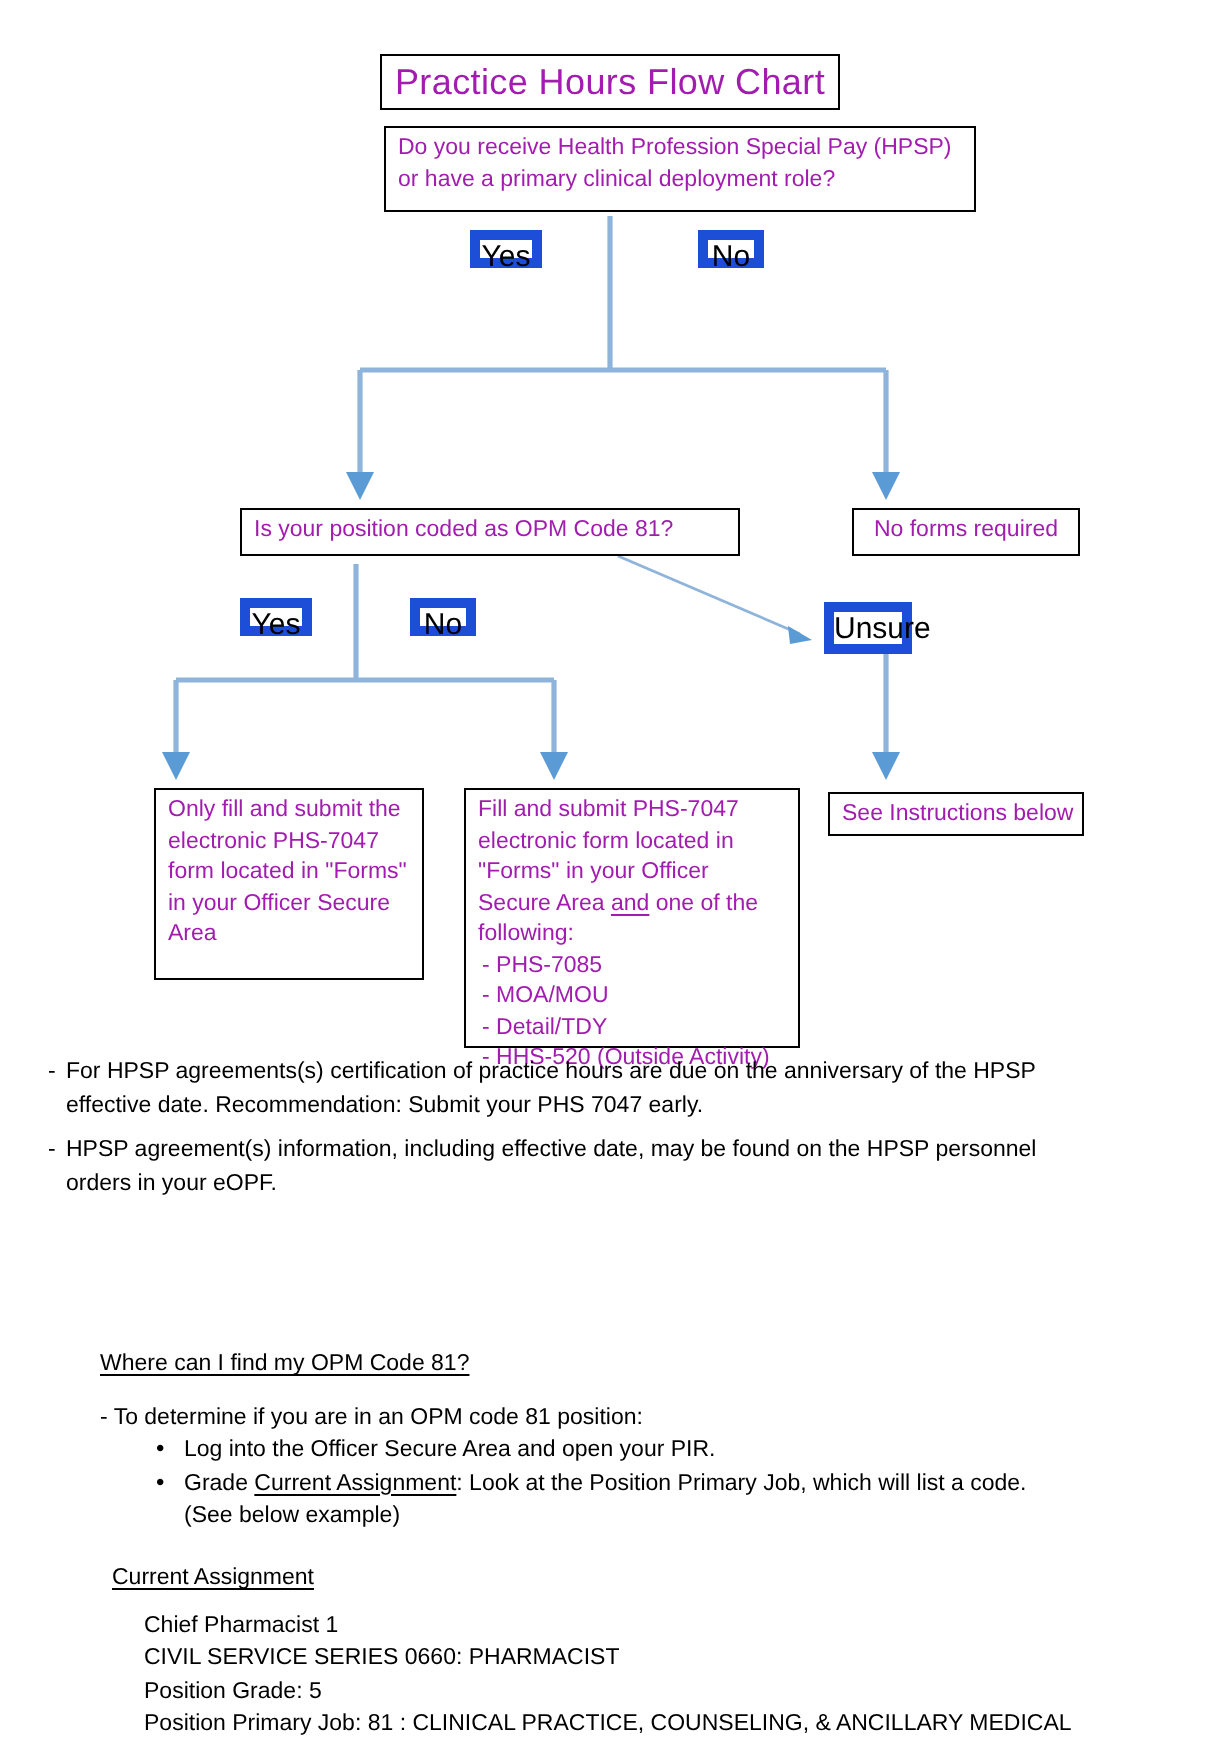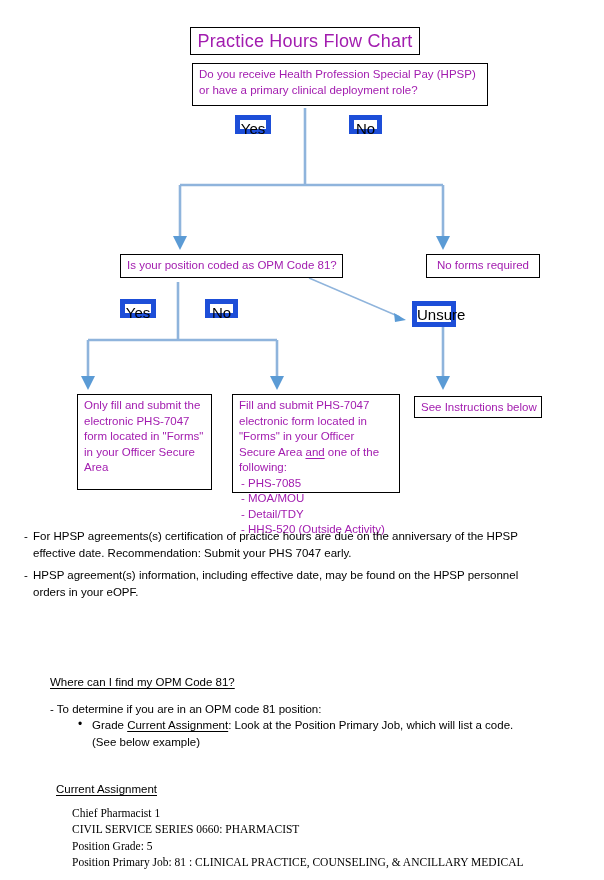--- a/index.html
+++ b/index.html
@@ -89,21 +89,21 @@
     margin: 0;
   }
   .bullet-item::before {
     content: "\2022";
     position: absolute;
     left: 2px;
     top: -1px;
     font-size: 12px;
   }
   .u { text-decoration: underline; text-underline-offset: 1.5px; }
-  .ex-line { white-space: nowrap; font-family: Liberation Serif, serif; }
+  .ex-line { white-space: nowrap; }
 </style>
 </head>
 <body>
 
 <div id="page">
 
   <svg class="lines" viewBox="0 0 604 880" width="604" height="880" xmlns="http://www.w3.org/2000/svg">
     <g fill="none" stroke="#8FB4DC" stroke-width="2.6">
 
       <path d="M305,108 L305,185"></path>
@@ -145,21 +145,21 @@
     <span>Do you receive Health Profession Special Pay (HPSP) or have a primary clinical deployment role?</span>
   </div>
 
   <div class="tag" style="left:235px; top:115px; width:36px; height:19px;">
     <span>Yes</span>
   </div>
   <div class="tag" style="left:349px; top:115px; width:33px; height:19px;">
     <span>No</span>
   </div>
 
-  <div class="box box-pad nowrap" style="left:80px; top:254px; width:223px; height:24px;">
+  <div class="box box-pad nowrap" style="left:80px; top:254px; width:250px; height:24px;">
     <span>Is your position coded as OPM Code 81?</span>
   </div>
 
   <div class="box box-pad nowrap" style="left:386px; top:254px; width:114px; height:24px; text-align:center;">
     <span>No forms required</span>
   </div>
 
   <div class="tag" style="left:120px; top:299px; width:36px; height:19px;">
     <span>Yes</span>
   </div>
@@ -168,21 +168,21 @@
   </div>
 
   <div class="tag" style="left:412px; top:301px; width:44px; height:26px;">
     <span>Unsure</span>
   </div>
 
   <div class="box box-pad" style="left:37px; top:394px; width:135px; height:96px;">
     <span>Only fill and submit the electronic PHS-7047 form located in "Forms" in your Officer Secure Area</span>
   </div>
 
-  <div class="box box-pad" style="left:192px; top:394px; width:168px; height:99px;">
+  <div class="box box-pad" style="left:192px; top:394px; width:168px; height:130px;">
     <div>
       <span>Fill and submit PHS-7047 electronic form located in "Forms" in your Officer Secure Area </span><span class="u">and</span><span> one of the following:</span>
     </div>
     <div style="padding-left:2px;">- PHS-7085</div>
     <div style="padding-left:2px;">- MOA/MOU</div>
     <div style="padding-left:2px;">- Detail/TDY</div>
     <div style="padding-left:2px;">- HHS-520 (Outside Activity)</div>
   </div>
 
   <div class="box box-pad nowrap" style="left:374px; top:396px; width:128px; height:22px; text-align:center;">
@@ -191,20 +191,23 @@
 
   <div class="prose" style="left:24px; top:528px; width:500px;">
     <div class="dash-item">For HPSP agreements(s) certification of practice hours are due on the anniversary of the HPSP effective date.  Recommendation: Submit your PHS 7047 early.</div>
     <div class="dash-item">HPSP agreement(s) information, including effective date, may be found on the HPSP personnel orders in your eOPF.</div>
   </div>
 
   <div class="prose" style="left:50px; top:674px; width:500px;">
     <div class="heading" style="margin-bottom:10px;">Where can I find my OPM Code 81?</div>
     <div>- To determine if you are in an OPM code 81 position:</div>
     <div style="margin-left:26px;">
+      <div class="bullet-item">
+        <span>Log into the Officer Secure Area and open your PIR.</span>
+      </div>
       <div class="bullet-item">
         <span>Grade </span><span class="u">Current Assignment</span><span>: Look at the Position Primary Job, which will list a code.</span>
         <div>(See below example)</div>
       </div>
     </div>
   </div>
 
   <div class="prose" style="left:56px; top:781px; width:530px;">
     <div class="heading" style="margin-bottom:7px;">Current Assignment</div>
     <div style="margin-left:16px;">

